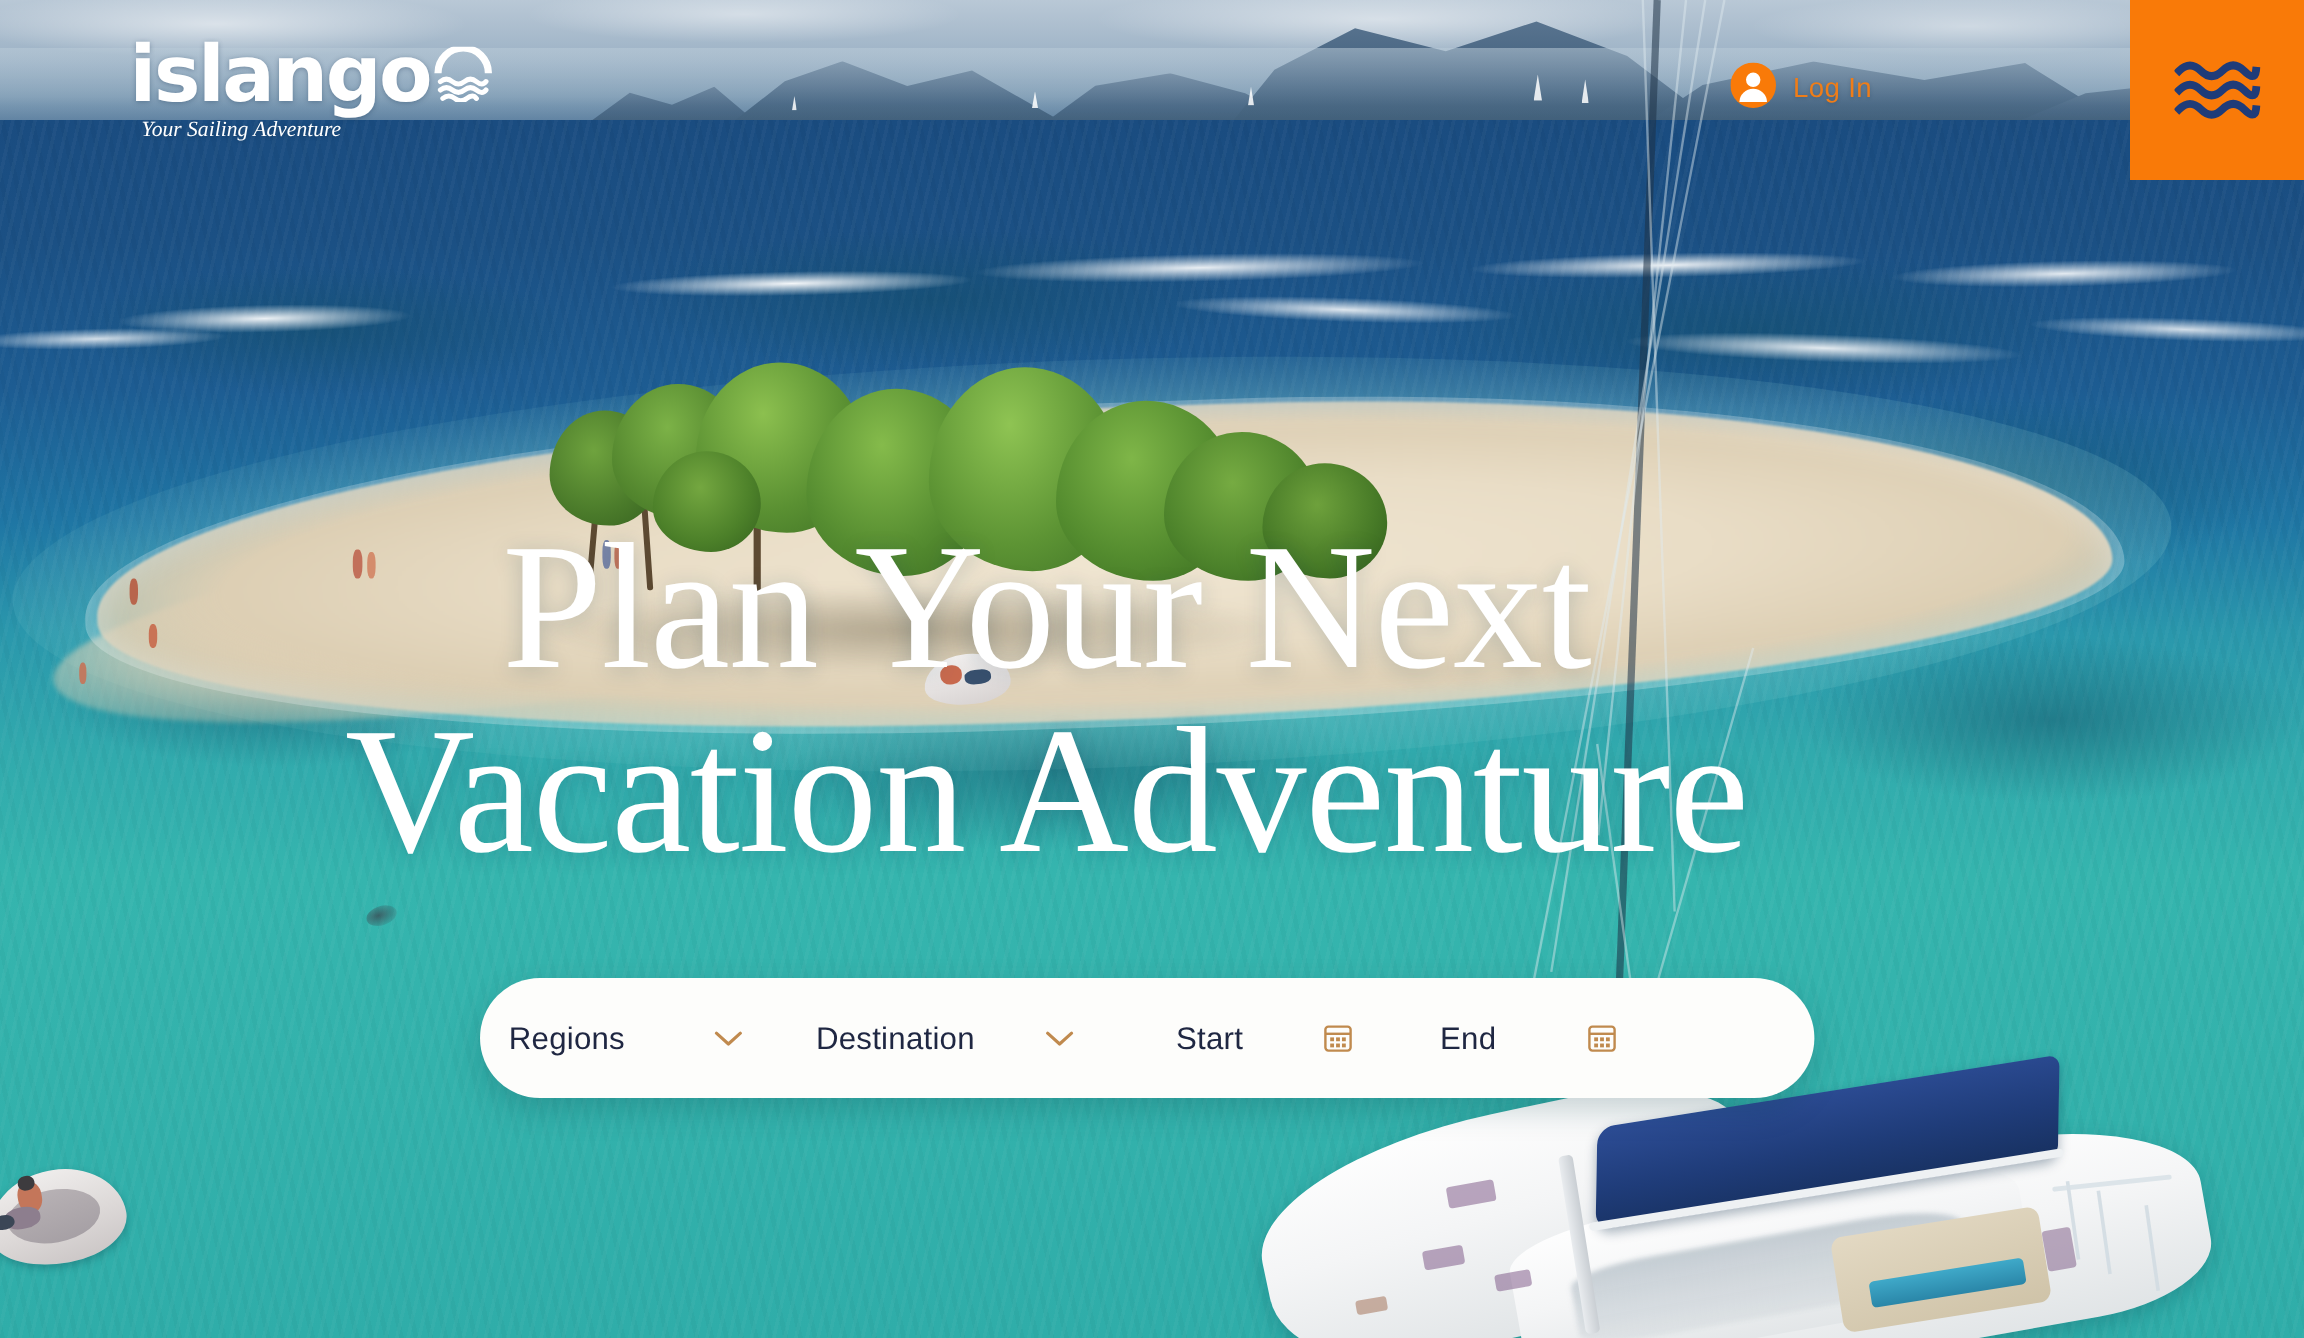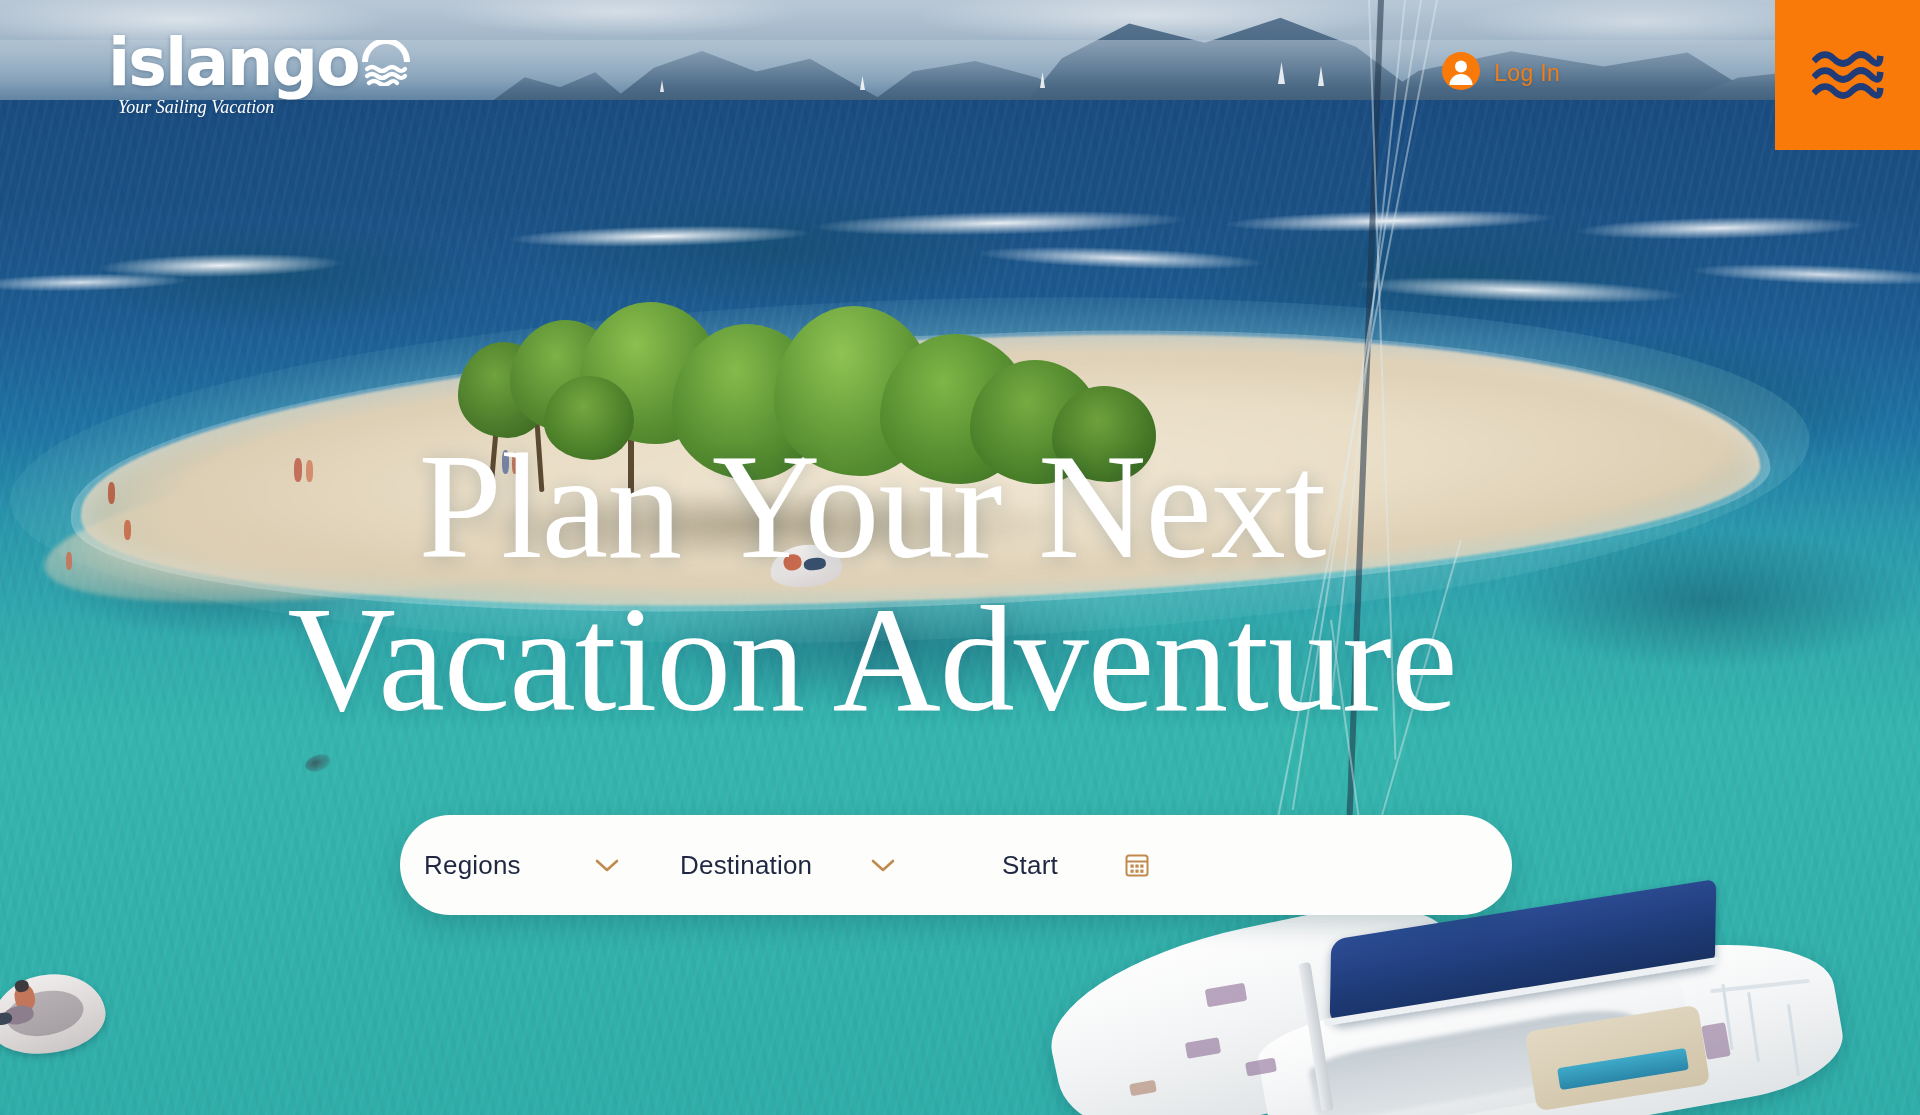--- a/index.html
+++ b/index.html
@@ -297,21 +297,21 @@
     cursor:pointer; user-select:none;
   }
   .sfield .lbl {
     font-size:26px; color:#1f2742; letter-spacing:.2px;
     font-family:"Liberation Sans", sans-serif;
   }
   .f-dest   { margin-left:58px; }
   .f-dest .lbl   { width:170px; }
   .f-reg    { margin-left:24px; }
   .f-reg .lbl    { width:150px; }
-  .f-start  { margin-left:104px; }
+  .f-start  { margin-left:82px; }
   .f-start .lbl  { width:110px; text-align:left; }
   .f-end    { margin-left:70px; }
   .f-end .lbl    { width:110px; text-align:left; }
 
   .chev { margin-left:18px; display:flex; align-items:center; }
   .cal  { margin-left:10px; display:flex; align-items:center; }
 
   
   .search-btn {
     position:absolute; left:836px; top:1022px; width:248px; height:78px;
@@ -454,21 +454,21 @@
         <span class="logo-text">islango</span>
         <span class="logo-mark">
           <svg width="50" height="46" viewBox="0 0 50 46">
             <path d="M4 22 A21 21 0 0 1 46 22" fill="none" stroke="#ffffff" stroke-width="6"></path>
             <path d="M6 29 q5 -4 10 0 t10 0 t10 0 t8 0" fill="none" stroke="#ffffff" stroke-width="4.2" stroke-linecap="round"></path>
             <path d="M6 36 q5 -4 10 0 t10 0 t10 0 t8 0" fill="none" stroke="#ffffff" stroke-width="4.2" stroke-linecap="round"></path>
             <path d="M8 43 q5 -4 10 0 t10 0 t8 0" fill="none" stroke="#ffffff" stroke-width="4.2" stroke-linecap="round"></path>
           </svg>
         </span>
       </div>
-      <div class="logo-tag">Your Sailing Vacation</div>
+      <div class="logo-tag">Your Sailing Adventure</div>
     </div>
 
     <div class="login">
       <span>
         <svg width="38" height="38" viewBox="0 0 38 38">
           <circle cx="19" cy="19" r="19" fill="#f97a08"></circle>
           <circle cx="19" cy="14.5" r="6" fill="#ffffff"></circle>
           <path d="M7.5 33 a11.5 11 0 0 1 23 0 z" fill="#ffffff"></path>
         </svg>
       </span>
@@ -520,16 +520,31 @@
           <rect x="8.5" y="14.5" width="3.2" height="3.2" fill="#c08a4e"></rect>
           <rect x="13.4" y="14.5" width="3.2" height="3.2" fill="#c08a4e"></rect>
           <rect x="18.3" y="14.5" width="3.2" height="3.2" fill="#c08a4e"></rect>
           <rect x="8.5" y="19.6" width="3.2" height="3.2" fill="#c08a4e"></rect>
           <rect x="13.4" y="19.6" width="3.2" height="3.2" fill="#c08a4e"></rect>
           <rect x="18.3" y="19.6" width="3.2" height="3.2" fill="#c08a4e"></rect>
         </svg>
       </span>
     </div>
 
+    <div class="sfield f-end">
+      <span class="lbl">End</span>
+      <span class="cal">
+        <svg width="30" height="30" viewBox="0 0 30 30">
+          <rect x="4.5" y="5.5" width="21" height="20" rx="2.5" fill="none" stroke="#c08a4e" stroke-width="2"></rect>
+          <line x1="4.5" y1="11.5" x2="25.5" y2="11.5" stroke="#c08a4e" stroke-width="2"></line>
+          <rect x="8.5" y="14.5" width="3.2" height="3.2" fill="#c08a4e"></rect>
+          <rect x="13.4" y="14.5" width="3.2" height="3.2" fill="#c08a4e"></rect>
+          <rect x="18.3" y="14.5" width="3.2" height="3.2" fill="#c08a4e"></rect>
+          <rect x="8.5" y="19.6" width="3.2" height="3.2" fill="#c08a4e"></rect>
+          <rect x="13.4" y="19.6" width="3.2" height="3.2" fill="#c08a4e"></rect>
+          <rect x="18.3" y="19.6" width="3.2" height="3.2" fill="#c08a4e"></rect>
+        </svg>
+      </span>
+    </div>
   </div>
 
 
 </div>
 
 </body></html>

